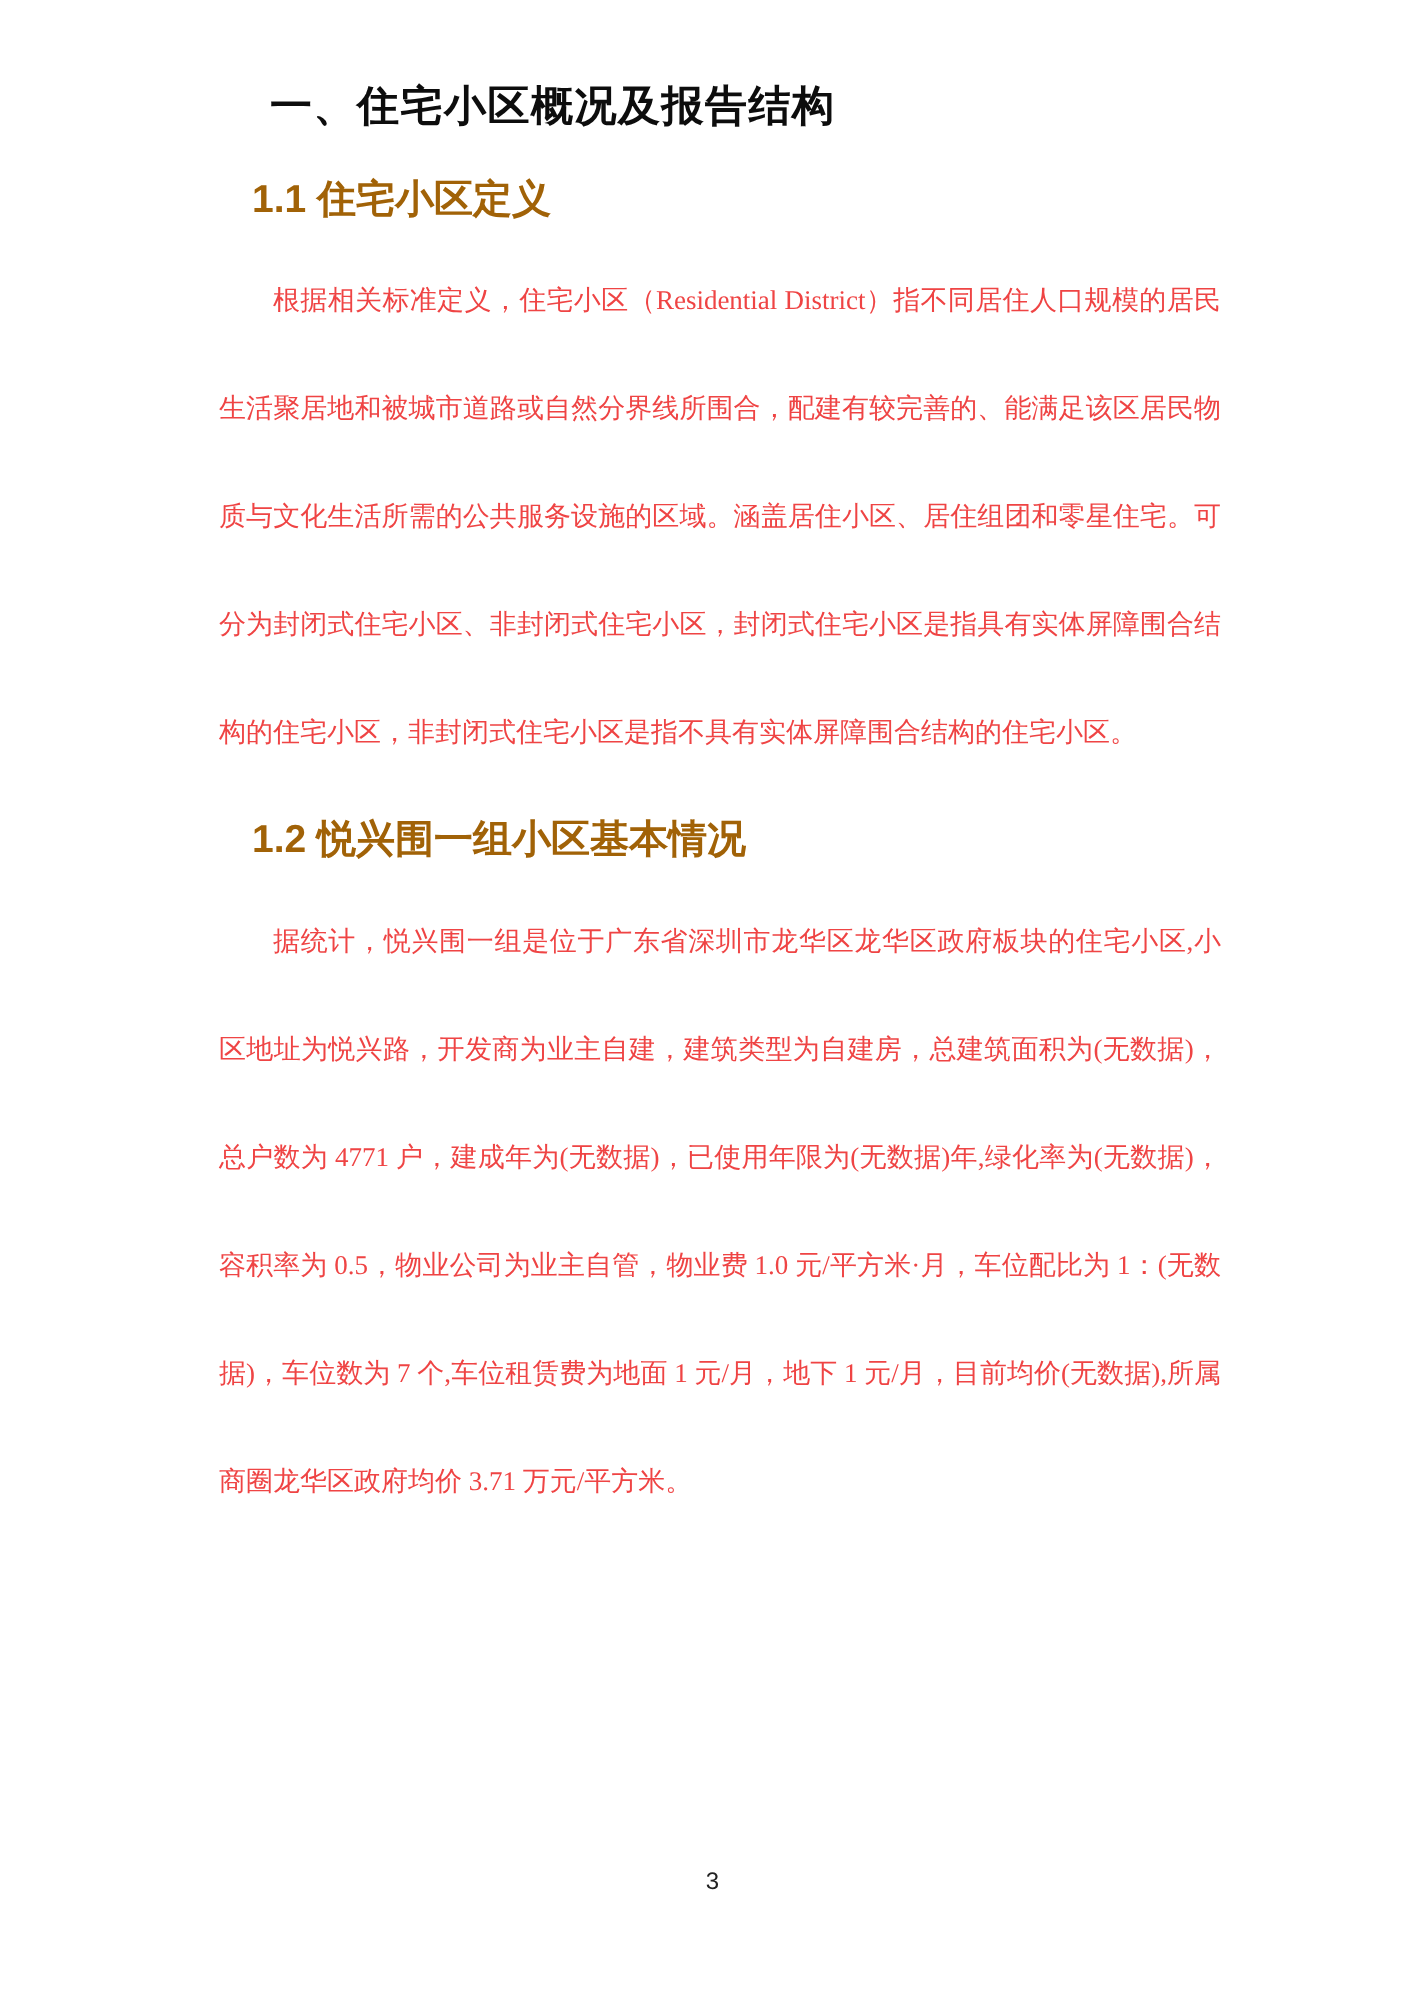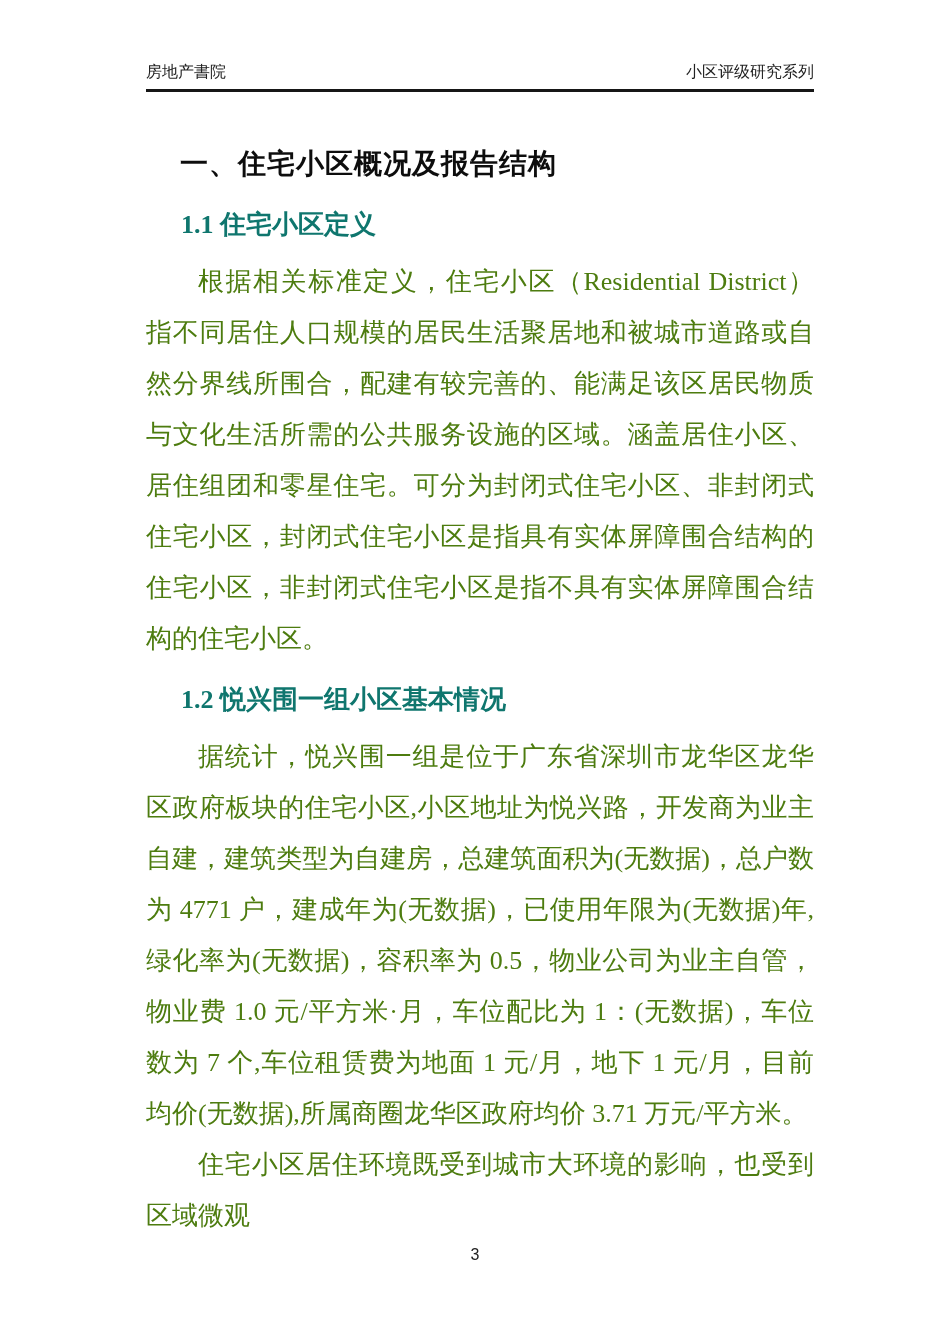--- a/index.html
+++ b/index.html
@@ -35,67 +35,62 @@
   .doc-title {
     margin: 54px 0 28px 34px;
     font-family: Liberation Serif, serif;
     font-weight: bold;
     font-size: 28px;
     line-height: 1.25;
     color: #0d0d0d;
     letter-spacing: 1px;
   }
   .section-heading {
-    margin: 20px 0 16px 35px;
-    font-family: Liberation Serif, serif;
+    margin: 20px 0 16px 22px;
+    font-family: Liberation Sans, sans-serif;
     font-weight: bold;
     font-size: 26px;
     line-height: 1.2;
-    color: #0f766e;
+    color: #a16207;
   }
   
   .body-para {
-    font-size: 26px;
-    line-height: 51px;
+    font-size: 18px;
+    line-height: 72px;
     text-align: justify;
     text-justify: inter-ideograph;
     text-indent: 2em;
-    color: #4d7c0f;
+    color: #ef4444;
     word-break: break-all;
   }
   
   .page-number {
     position: absolute;
     top: 1246px;
     left: 0;
     width: 950px;
     text-align: center;
     font-family: "Liberation Sans", "DejaVu Sans", sans-serif;
     font-size: 16px;
     color: #222;
   }
 </style>
 </head>
 <body>
 
 <div class="page">
 
-  <div class="doc-header">
-    <span>房地产書院</span>
-    <span>小区评级研究系列</span>
-  </div>
 
   <h1 class="doc-title">一、住宅小区概况及报告结构</h1>
 
   <h2 class="section-heading">1.1 住宅小区定义</h2>
 
   <p class="body-para">根据相关标准定义，住宅小区（Residential District）指不同居住人口规模的居民生活聚居地和被城市道路或自然分界线所围合，配建有较完善的、能满足该区居民物质与文化生活所需的公共服务设施的区域。涵盖居住小区、居住组团和零星住宅。可分为封闭式住宅小区、非封闭式住宅小区，封闭式住宅小区是指具有实体屏障围合结构的住宅小区，非封闭式住宅小区是指不具有实体屏障围合结构的住宅小区。</p>
 
   <h2 class="section-heading">1.2 悦兴围一组小区基本情况</h2>
 
   <p class="body-para">据统计，悦兴围一组是位于广东省深圳市龙华区龙华区政府板块的住宅小区,小区地址为悦兴路，开发商为业主自建，建筑类型为自建房，总建筑面积为(无数据)，总户数为 4771 户，建成年为(无数据)，已使用年限为(无数据)年,绿化率为(无数据)，容积率为 0.5，物业公司为业主自管，物业费 1.0 元/平方米·月，车位配比为 1：(无数据)，车位数为 7 个,车位租赁费为地面 1 元/月，地下 1 元/月，目前均价(无数据),所属商圈龙华区政府均价 3.71 万元/平方米。</p>
 
 
-  <p class="body-para">住宅小区居住环境既受到城市大环境的影响，也受到区域微观</p>
 
 </div>
 
 <div class="page-number">3</div>
 
 </body></html>

